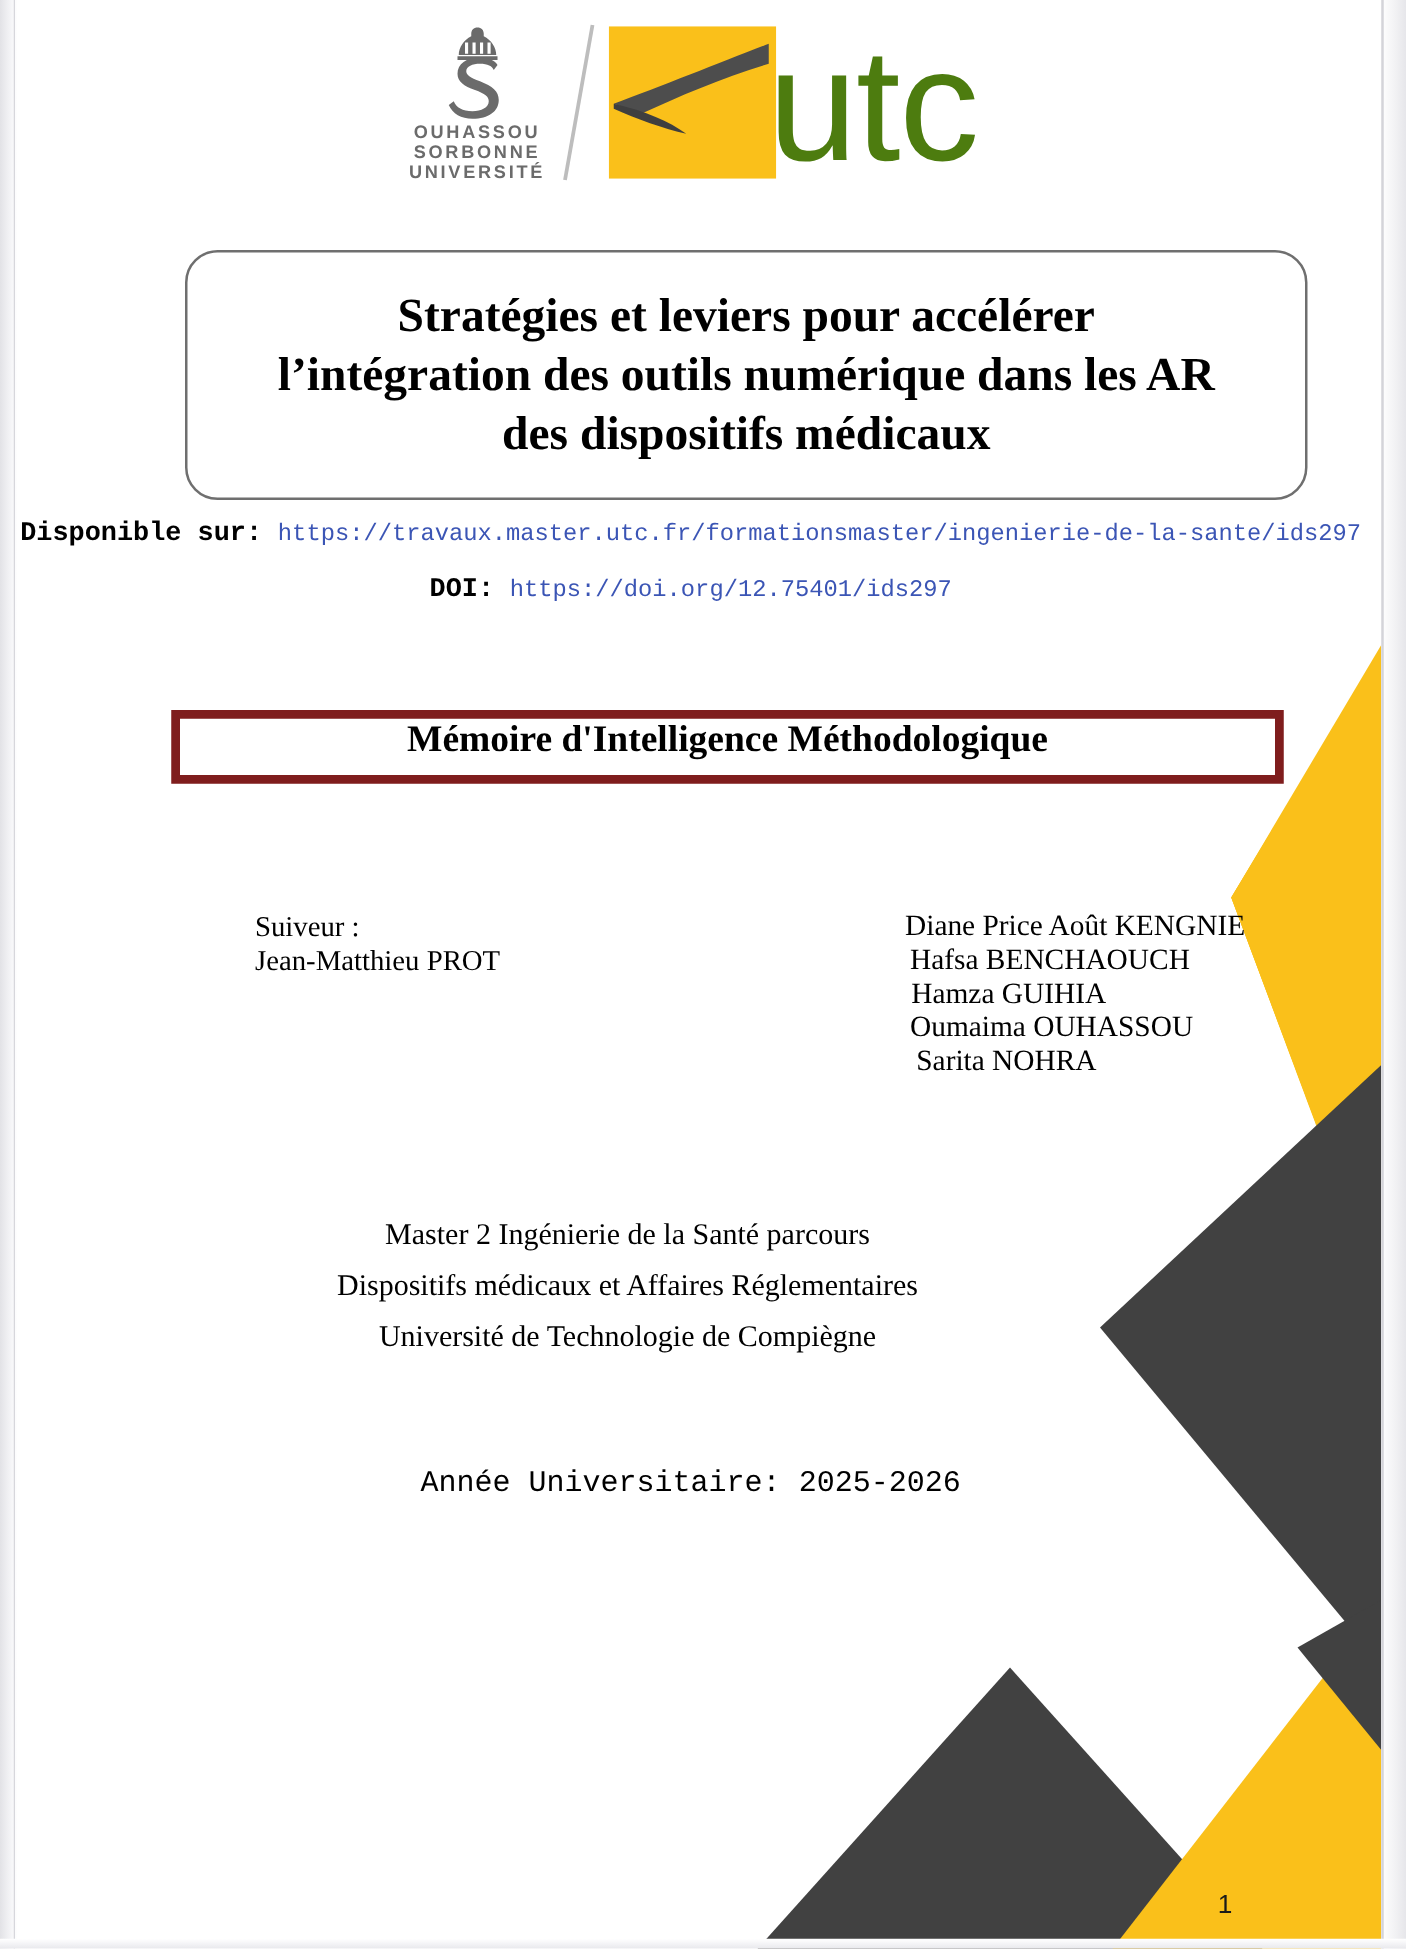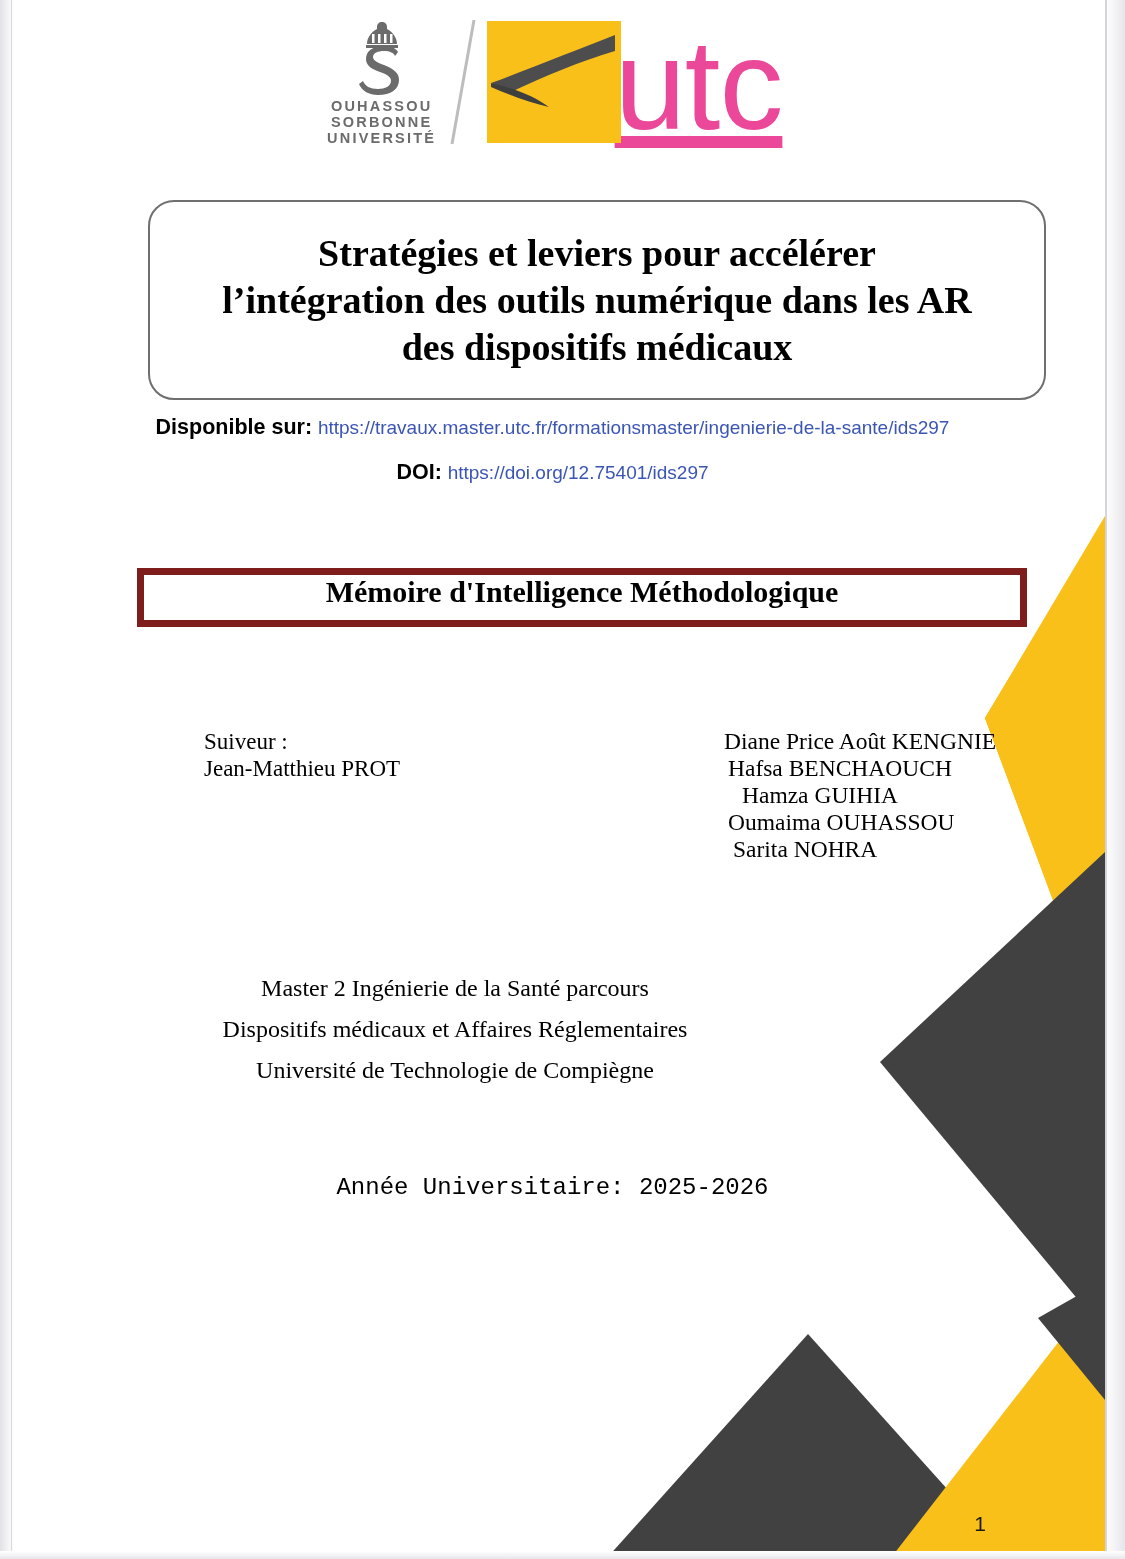--- a/index.html
+++ b/index.html
@@ -127,26 +127,25 @@
   }
   .utc-square {
     width: 134px;
     height: 122px;
     position: relative;
   }
   .utc-word {
     font-family: "Liberation Sans", sans-serif;
     font-size: 128px;
     font-weight: 400;
-    color: #ec4899;
+    color: #4d7c0f;
     line-height: 100px;
     letter-spacing: -1px;
     margin-left: -6px;
     margin-top: 6px;
-    text-decoration: underline;
   }
 
   
   .title-box {
     position: absolute;
     left: 148px;
     top: 200px;
     width: 898px;
     height: 200px;
     border: 2px solid #6f6f6f;
@@ -171,21 +170,21 @@
   
   .links {
     position: absolute;
     left: 0;
     top: 405px;
     width: 1105px;
     text-align: center;
     z-index: 10;
   }
   .link-line {
-    font-family: Liberation Sans, sans-serif;
+    font-family: Liberation Mono, monospace;
     font-size: 21px;
     line-height: 44px;
     color: #000000;
   }
   .link-label {
     font-weight: bold;
     font-size: 21.5px;
     color: #000000;
   }
   .link-url {
@@ -239,32 +238,33 @@
     left: 724px;
     top: 0;
     font-family: "Liberation Serif", serif;
     font-size: 23.5px;
     line-height: 27px;
     color: #000000;
     white-space: nowrap;
   }
   .authors div:nth-child(1) { margin-left: 0px; }
   .authors div:nth-child(2) { margin-left: 4px; }
-  .authors div:nth-child(3) { margin-left: 18px; }
+  .authors div:nth-child(3) { margin-left: 5px; }
   .authors div:nth-child(4) { margin-left: 4px; }
   .authors div:nth-child(5) { margin-left: 9px; }
 
   
   .program {
     position: absolute;
     left: 0;
     top: 968px;
     width: 910px;
     text-align: center;
     z-index: 10;
+    padding-left: 47px;
   }
   .program div {
     font-family: "Liberation Serif", serif;
     font-size: 24px;
     line-height: 41px;
     color: #000000;
   }
 
   
   .year {

